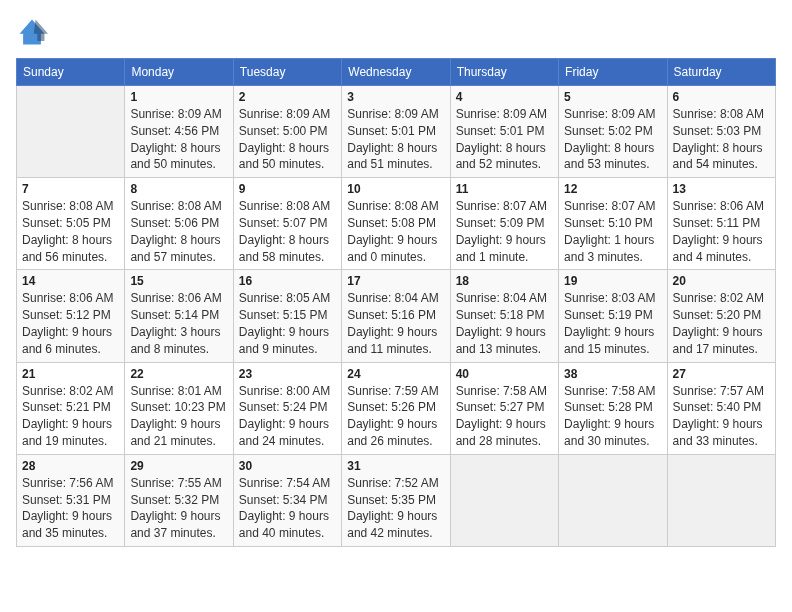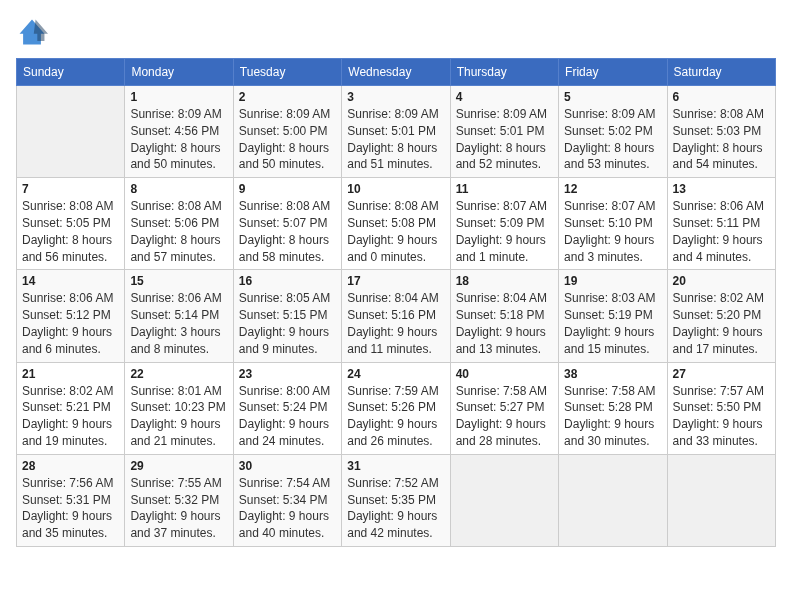--- a/index.html
+++ b/index.html
@@ -214,21 +214,21 @@
           <div>Sunrise: 8:07 AM</div>
           <div>Sunset: 5:09 PM</div>
           <div>Daylight: 9 hours and 1 minute.</div>
         </div>
         </td>
         <td>
           <span class="day-num">12</span>
         <div class="cell-info">
           <div>Sunrise: 8:07 AM</div>
           <div>Sunset: 5:10 PM</div>
-          <div>Daylight: 9 hours and 3 minutes.</div>
+          <div>Daylight: 1 hours and 3 minutes.</div>
         </div>
         </td>
         <td>
           <span class="day-num">13</span>
         <div class="cell-info">
           <div>Sunrise: 8:06 AM</div>
           <div>Sunset: 5:11 PM</div>
           <div>Daylight: 9 hours and 4 minutes.</div>
         </div>
         </td>
@@ -337,21 +337,21 @@
         <div class="cell-info">
           <div>Sunrise: 7:58 AM</div>
           <div>Sunset: 5:28 PM</div>
           <div>Daylight: 9 hours and 30 minutes.</div>
         </div>
         </td>
         <td>
           <span class="day-num">27</span>
         <div class="cell-info">
           <div>Sunrise: 7:57 AM</div>
-          <div>Sunset: 5:50 PM</div>
+          <div>Sunset: 5:40 PM</div>
           <div>Daylight: 9 hours and 33 minutes.</div>
         </div>
         </td>
       </tr>
       <tr>
         <td>
           <span class="day-num">28</span>
         <div class="cell-info">
           <div>Sunrise: 7:56 AM</div>
           <div>Sunset: 5:31 PM</div>

